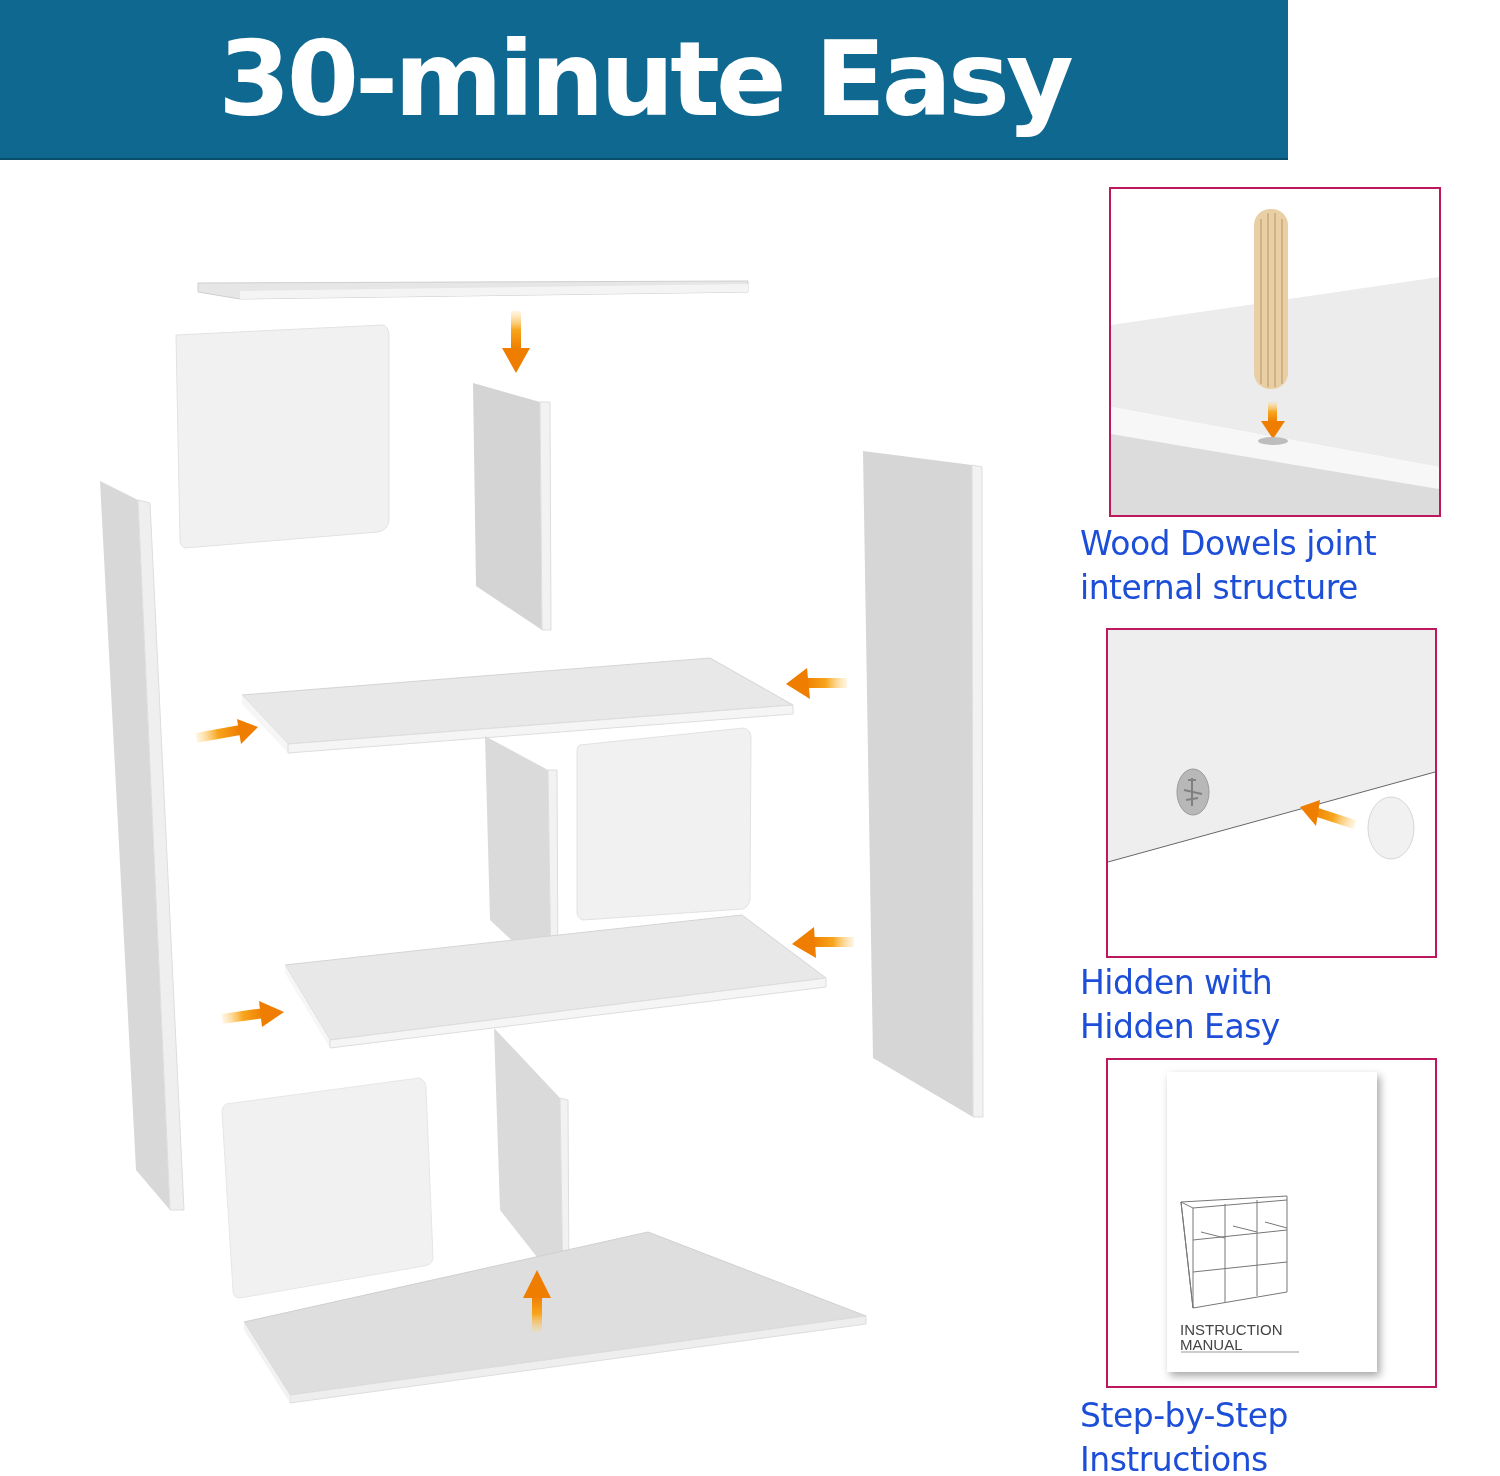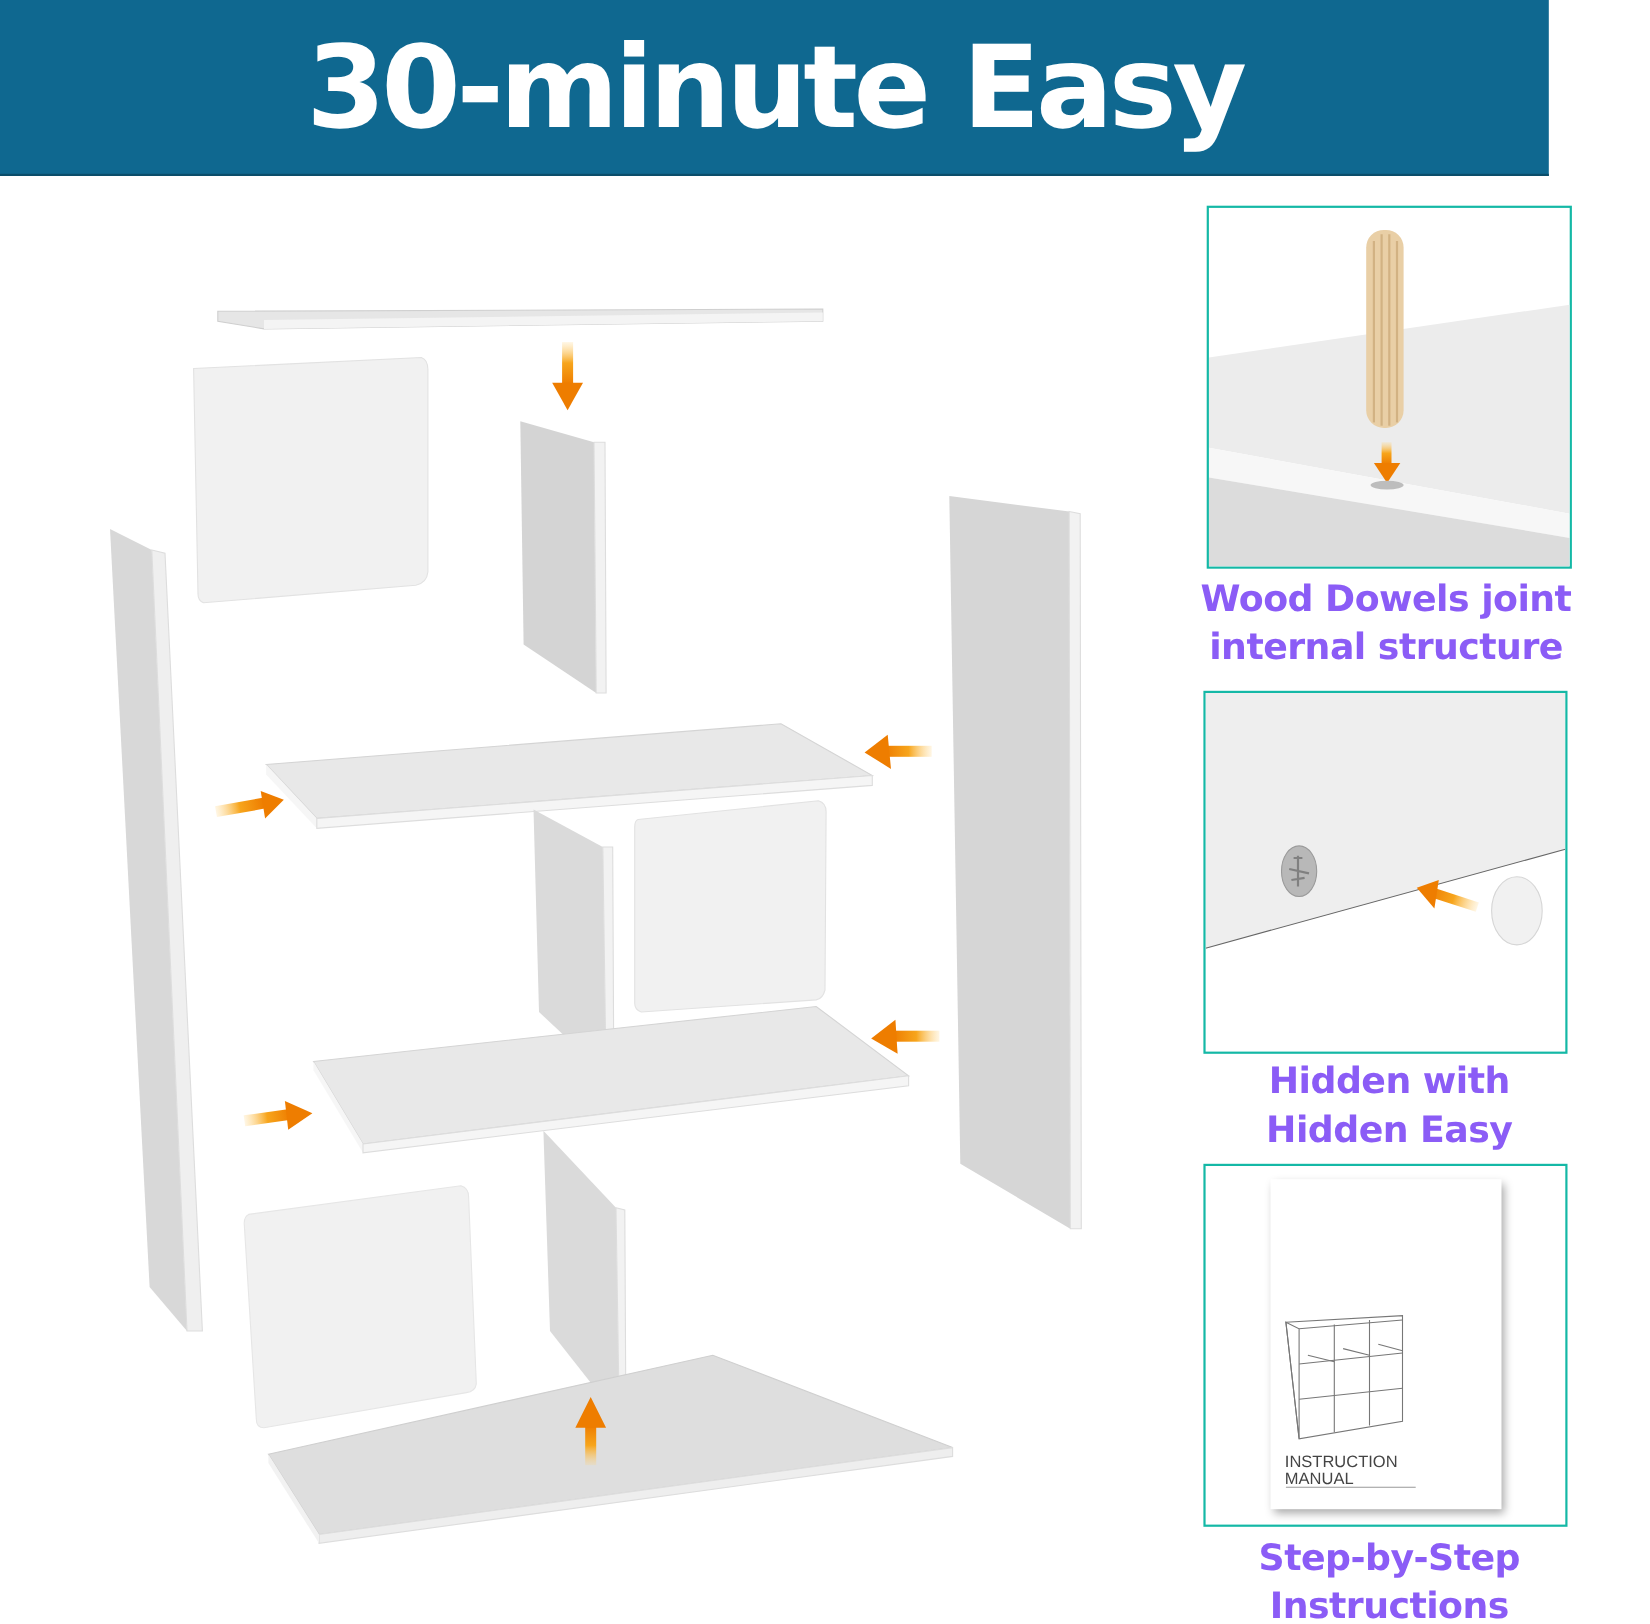--- a/index.html
+++ b/index.html
@@ -1,29 +1,29 @@
 <!DOCTYPE html>
 <html><head>
 <meta charset="utf-8">
 <style>
   html, body { margin: 0; padding: 0; background: #ffffff; }
   body { width: 1500px; height: 1476px; position: relative; overflow: hidden;
          font-family: "DejaVu Sans", "Liberation Sans", sans-serif; }
 
-  .banner { position: absolute; left: 0; top: 0; width: 1408px; height: 158px;
+  .banner { position: absolute; left: 0; top: 0; width: 1288px; height: 158px;
             background: #0f6890; border-bottom: 2px solid #0a4d6a; }
   .banner-title { position: absolute; left: 0; right: 0; top: 14px; text-align: center;
                   color: #ffffff; font-weight: bold; font-size: 104px; letter-spacing: -4px;
                   line-height: 130px; font-family: "DejaVu Sans", sans-serif; }
 
   .diagram { position: absolute; left: 0; top: 160px; width: 1060px; height: 1316px; }
   .diagram svg { position: absolute; left: 0; top: 0; }
 
-  .panel { position: absolute; border: 2px solid #14b8a6; background: #ffffff; overflow: hidden; }
-  .caption { position: absolute; text-align: center; color: #8b5cf6; font-weight: bold;
+  .panel { position: absolute; border: 2px solid #be185d; background: #ffffff; overflow: hidden; margin-left: 12px; }
+  .caption { position: absolute; text-align: left; color: #1d4ed8; font-weight: normal;
              font-size: 33px; line-height: 44px; letter-spacing: -0.5px;
              font-family: "DejaVu Sans", sans-serif; }
 </style>
 </head>
 <body>
 
 <div class="banner">
   <div class="banner-title">30-minute Easy Installation</div>
 </div>
 

